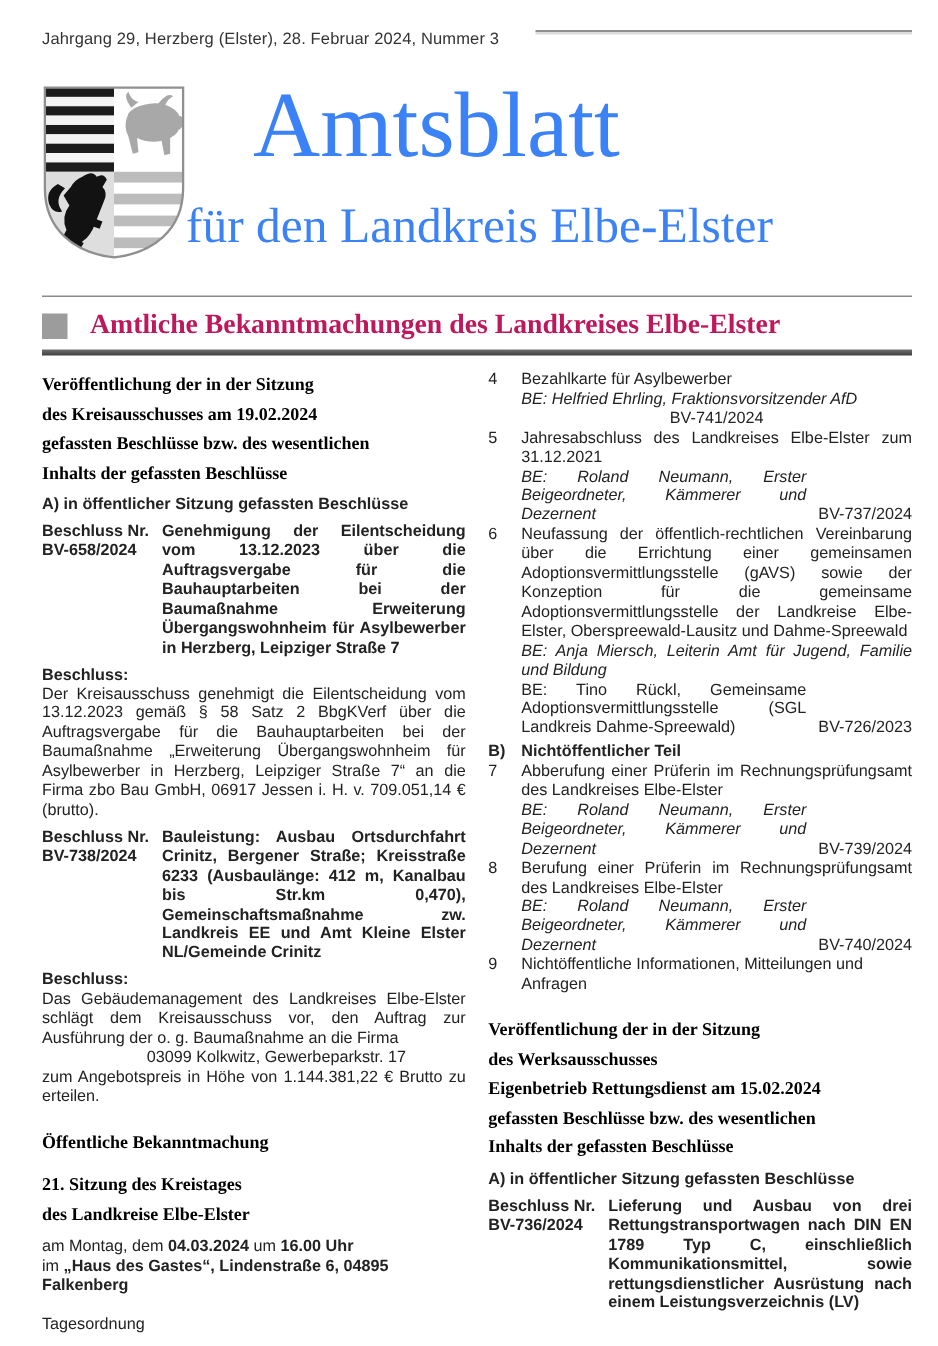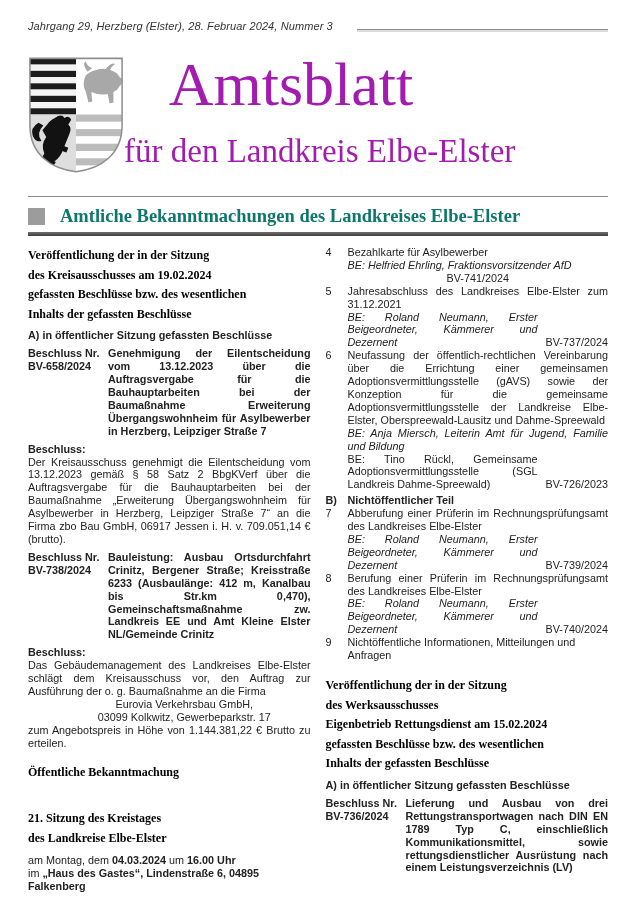--- a/index.html
+++ b/index.html
@@ -5,38 +5,38 @@
   * { box-sizing: border-box; margin: 0; padding: 0; }
   html,body { width:625px; height:897px; }
   body {
     background:#ffffff; color:#222;
     font-family:"Liberation Sans", sans-serif;
     overflow:hidden;
   }
   .page { padding:20px 17px 0 28px; width:625px; height:897px; }
 
   
-  .meta-row { display:flex; align-items:flex-end;font-style:italic; }
+  .meta-row { display:flex; align-items:flex-start; }
   .meta-line { font-size:11px; color:#333; letter-spacing:.1px; white-space:nowrap; }
   .meta-rule { flex:1; height:3px; margin-left:24px;
                background:linear-gradient(#8f8f8f 40%, #dcdcdc 40%); }
 
   
   .masthead { display:flex; margin-top:20px; }
   .crest { width:96px; flex:0 0 96px; padding-top:2px; }
-  .mast-text { flex:1; font-family:"Liberation Serif", serif; color:#a21caf; }
+  .mast-text { flex:1; font-family:"Liberation Serif", serif; color:#3b82f6; }
   .mast-title { font-size:62px; line-height:1.05; text-align:center; padding-right:150px; font-weight:400; }
   .mast-sub { font-size:33px; line-height:1.1; text-align:left; padding-right:60px; margin-top:16px; font-weight:400; }
 
   .rule-hair { height:1px; background:#8a8a8a; margin-top:16px; }
 
   
   .section-bar { display:flex; align-items:center; margin-top:9px; }
   .section-square { width:17px; height:17px; background:#9c9c9c; margin-right:15px; flex:0 0 17px; }
-  .section-title { font-family:"Liberation Serif", serif; font-weight:700; font-size:18.5px; color:#0f766e; }
+  .section-title { font-family:"Liberation Serif", serif; font-weight:700; font-size:18.5px; color:#be185d; }
   .rule-thick { height:4px; margin-top:5px; background:linear-gradient(#707070, #3f3f3f); }
 
   
   .cols { display:grid; grid-template-columns:1fr 1fr; column-gap:15px; margin-top:10px; }
   .col { font-size:10.8px; line-height:12.9px; }
 
   h3.serif { font-family:"Liberation Serif", serif; font-weight:700; font-size:12px; line-height:19.6px; color:#000000; }
   .just { text-align:justify; hyphens:auto; }
   .b { font-weight:700; }
   .ital { font-style:italic; }
@@ -46,21 +46,21 @@
   .res { display:grid; grid-template-columns:80px 1fr; margin-top:5px; }
   .res .lbl { font-weight:700; }
   .res .subj { font-weight:700; text-align:justify; hyphens:auto; }
 
   .beschluss-lbl { font-weight:700; margin-top:5px; }
 
   .firm-c { text-align:center; padding-left:30px; }
 
   .gap6 { margin-top:6px; }
   .head-gap { margin-top:14px; }
-  .sess-gap { margin-top:26px; }
+  .sess-gap { margin-top:9px; }
   .agitem-r { display:grid; grid-template-columns:22px 1fr; }
   .beline { display:flex; justify-content:space-between; align-items:flex-end; }
   .beline .betxt { flex:1; text-align:justify; }
   .bv { white-space:nowrap; padding-left:8px; }
   .bv-own { text-align:center; }
   .partrow-r { display:grid; grid-template-columns:22px 1fr; font-weight:700; margin-top:3px; }
 </style>
 </head>
 <body>
 
@@ -165,21 +165,20 @@
         <div class="lbl">
           <span style="display:block">Beschluss Nr.</span>
           <span style="display:block">BV-738/2024</span>
         </div>
         <div class="subj">Bauleistung: Ausbau Ortsdurchfahrt Crinitz, Bergener Straße; Kreisstraße 6233 (Ausbaulänge: 412 m, Kanalbau bis Str.km 0,470), Gemeinschaftsmaßnahme zw. Landkreis EE und Amt Kleine Elster NL/Gemeinde Crinitz</div>
       </div>
 
       <p class="beschluss-lbl">Beschluss:</p>
       <p class="just">Das Gebäudemanagement des Landkreises Elbe-Elster schlägt dem Kreisausschuss vor, den Auftrag zur Ausführung der o. g. Baumaßnahme an die Firma</p>
       <div>
-        <p class="firm-c">Eurovia Verkehrsbau GmbH,</p>
         <p class="firm-c">03099 Kolkwitz, Gewerbeparkstr. 17</p>
       </div>
       <p class="just">zum Angebotspreis in Höhe von 1.144.381,22 € Brutto zu erteilen.</p>
 
       <h3 class="serif head-gap">Öffentliche Bekanntmachung</h3>
 
       <h3 class="serif sess-gap">
         <span style="display:block">21. Sitzung des Kreistages</span>
         <span style="display:block">des Landkreise Elbe-Elster</span>
       </h3>

